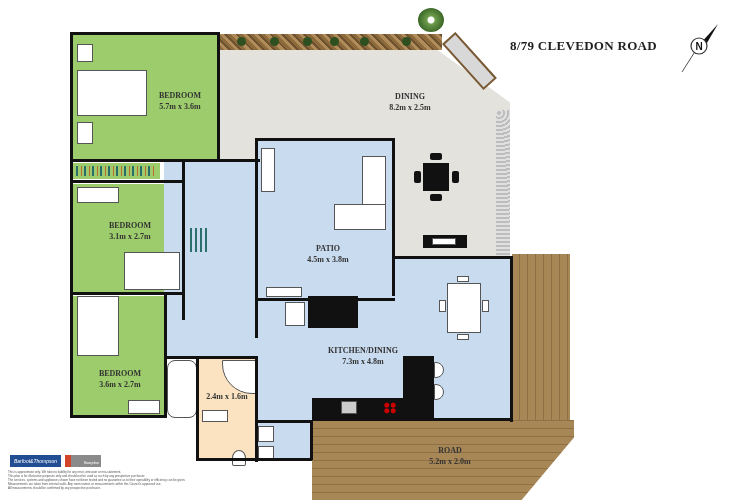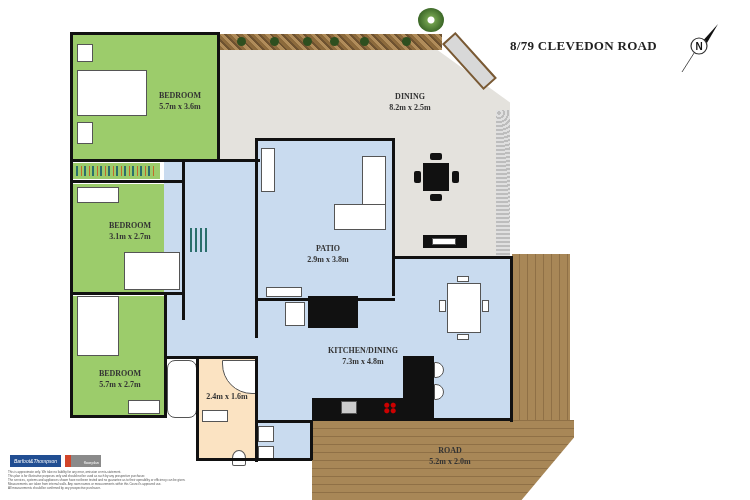--- a/index.html
+++ b/index.html
@@ -122,28 +122,28 @@
 <div class="label" style="left:150px;top:90px;width:60px;">
   <div>BEDROOM</div>
   <div>5.7m x 3.6m</div>
 </div>
 <div class="label" style="left:100px;top:220px;width:60px;">
   <div>BEDROOM</div>
   <div>3.1m x 2.7m</div>
 </div>
 <div class="label" style="left:90px;top:368px;width:60px;">
   <div>BEDROOM</div>
-  <div>5.7m x 2.7m</div>
+  <div>3.6m x 2.7m</div>
 </div>
 <div class="label" style="left:200px;top:391px;width:54px;">
   <div>2.4m x 1.6m</div>
 </div>
 <div class="label" style="left:295px;top:243px;width:66px;">
   <div>PATIO</div>
-  <div>2.9m x 3.8m</div>
+  <div>4.5m x 3.8m</div>
 </div>
 <div class="label" style="left:318px;top:345px;width:90px;">
   <div>KITCHEN/DINING</div>
   <div>7.3m x 4.8m</div>
 </div>
 <div class="label" style="left:380px;top:91px;width:60px;">
   <div>DINING</div>
   <div>8.2m x 2.5m</div>
 </div>
 <div class="label" style="left:420px;top:445px;width:60px;">

